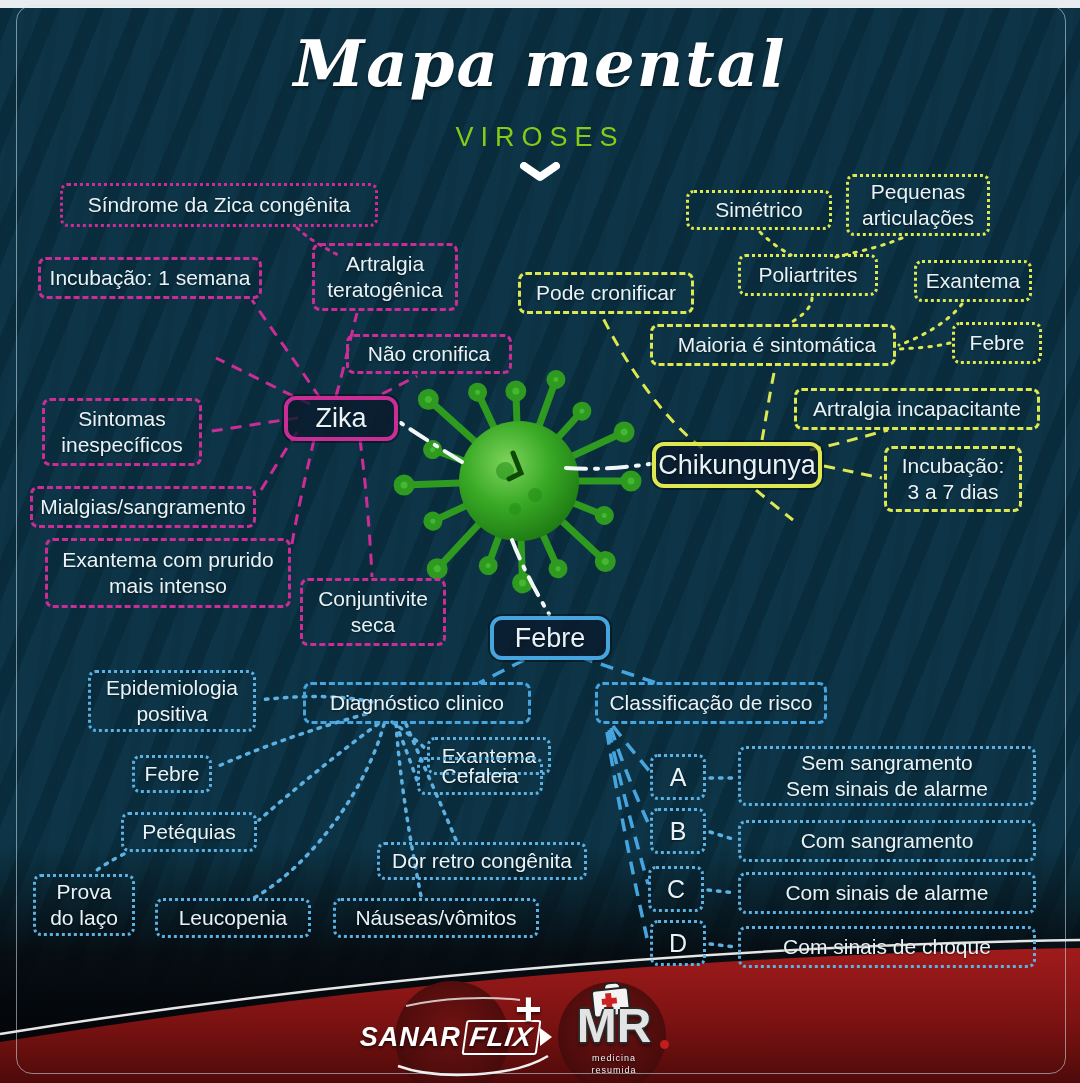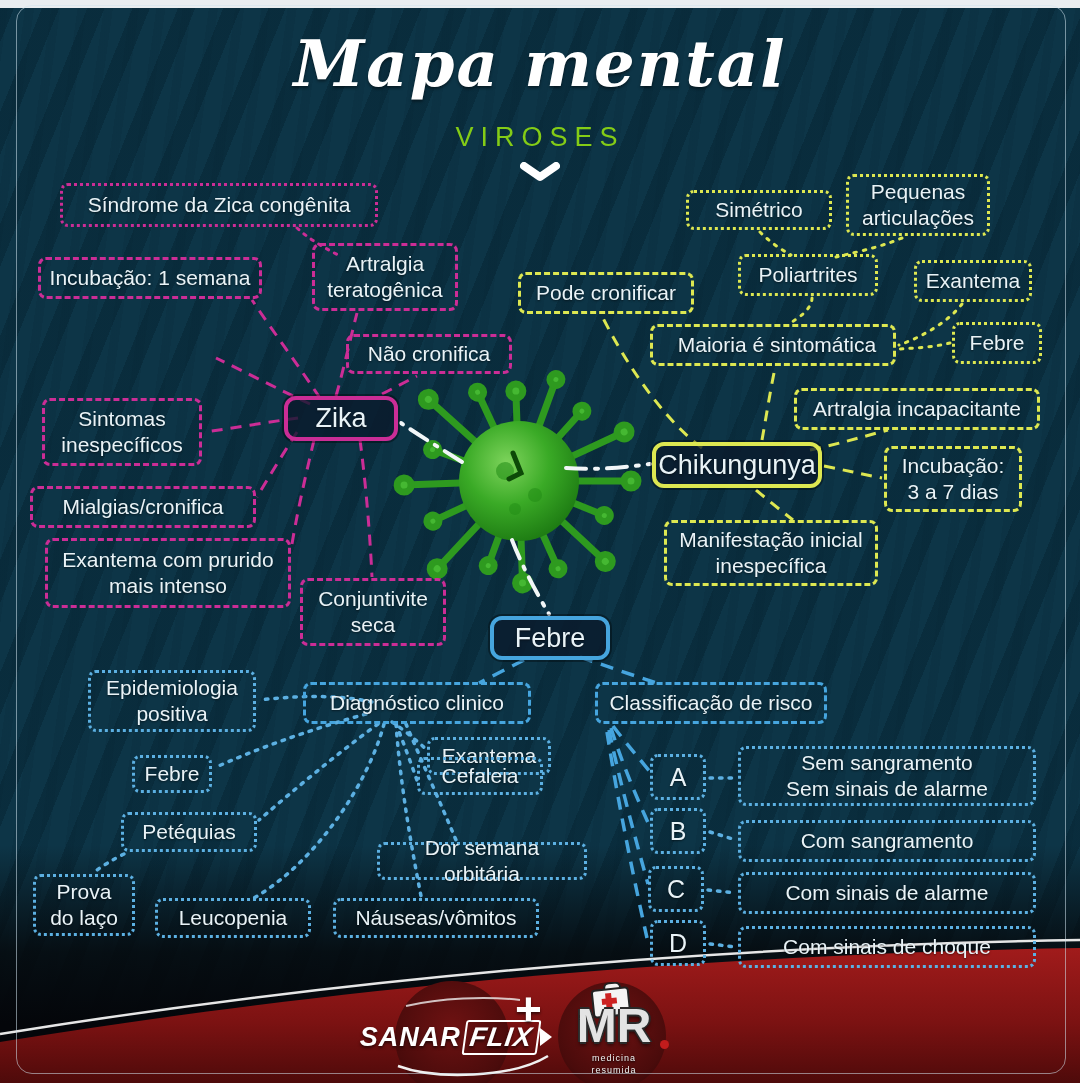--- a/index.html
+++ b/index.html
@@ -244,46 +244,45 @@
         <polyline points="4,4 20,15 36,4" fill="none" stroke="#fff" stroke-width="8" stroke-linecap="round" stroke-linejoin="round"></polyline>
       </svg>
   </div>
 
   <div class="box bd-dot c-pink" style="left:60px;top:183px;width:318px;height:44px;">Síndrome da Zica congênita</div>
   <div class="box bd-dash c-pink" style="left:38px;top:257px;width:224px;height:42px;">Incubação: 1 semana</div>
   <div class="box bd-dash c-pink" style="left:312px;top:243px;width:146px;height:68px;">Artralgia teratogênica</div>
   <div class="box bd-dash c-pink" style="left:346px;top:334px;width:166px;height:40px;">Não cronifica</div>
   <div class="box bd-dash c-pink" style="left:42px;top:398px;width:160px;height:68px;">Sintomas inespecíficos</div>
   <div class="box node c-pink" style="left:284px;top:396px;width:114px;height:45px;">Zika</div>
-  <div class="box bd-dash c-pink" style="left:30px;top:486px;width:226px;height:42px;">Mialgias/cronifica</div>
+  <div class="box bd-dash c-pink" style="left:30px;top:486px;width:226px;height:42px;">Mialgias/sangramento</div>
   <div class="box bd-dash c-pink" style="left:45px;top:538px;width:246px;height:70px;">Exantema com prurido mais intenso</div>
   <div class="box bd-dash c-pink" style="left:300px;top:578px;width:146px;height:68px;">Conjuntivite seca</div>
 
   <div class="box bd-dot c-yellow" style="left:686px;top:190px;width:146px;height:40px;">Simétrico</div>
   <div class="box bd-dot c-yellow" style="left:846px;top:174px;width:144px;height:62px;">Pequenas articulações</div>
   <div class="box bd-dash c-yellow" style="left:518px;top:272px;width:176px;height:42px;">Pode cronificar</div>
   <div class="box bd-dot c-yellow" style="left:738px;top:254px;width:140px;height:42px;">Poliartrites</div>
   <div class="box bd-dot c-yellow" style="left:914px;top:260px;width:118px;height:42px;">Exantema</div>
   <div class="box bd-dash c-yellow" style="left:650px;top:324px;width:246px;height:42px;padding-left:16px;">Maioria é sintomática</div>
   <div class="box bd-dot c-yellow" style="left:952px;top:322px;width:90px;height:42px;">Febre</div>
   <div class="box bd-dash c-yellow" style="left:794px;top:388px;width:246px;height:42px;">Artralgia incapacitante</div>
   <div class="box node c-yellow" style="left:652px;top:442px;width:170px;height:46px;">Chikungunya</div>
   <div class="box bd-dash c-yellow" style="left:884px;top:446px;width:138px;height:66px;">Incubação:
 3 a 7 dias</div>
-  <div class="box bd-dash c-yellow" style="left:664px;top:520px;width:214px;height:66px;">Manifestação inicial inespecífica</div>
 
   <div class="box node c-blue" style="left:490px;top:616px;width:120px;height:44px;">Febre</div>
   <div class="box bd-dash c-blue" style="left:303px;top:682px;width:228px;height:42px;">Diagnóstico clinico</div>
   <div class="box bd-dash c-blue" style="left:595px;top:682px;width:232px;height:42px;">Classificação de risco</div>
   <div class="box bd-dot c-blueL" style="left:88px;top:670px;width:168px;height:62px;">Epidemiologia positiva</div>
   <div class="box bd-dot c-blueL" style="left:132px;top:755px;width:80px;height:38px;">Febre</div>
   <div class="box bd-dot c-blueL" style="left:427px;top:737px;width:124px;height:38px;">Exantema</div>
   <div class="box bd-dot c-blueL" style="left:417px;top:757px;width:126px;height:38px;">Cefaleia</div>
   <div class="box bd-dot c-blueL" style="left:121px;top:812px;width:136px;height:40px;">Petéquias</div>
-  <div class="box bd-dot c-blueL" style="left:377px;top:842px;width:210px;height:38px;">Dor semana orbitária</div>
+  <div class="box bd-dot c-blueL" style="left:377px;top:842px;width:210px;height:38px;">Dor retro congênita</div>
   <div class="box bd-dot c-blueL" style="left:33px;top:874px;width:102px;height:62px;">Prova do laço</div>
   <div class="box bd-dot c-blueL" style="left:155px;top:898px;width:156px;height:40px;">Leucopenia</div>
   <div class="box bd-dot c-blueL" style="left:333px;top:898px;width:206px;height:40px;">Náuseas/vômitos</div>
 
   <div class="box bd-dot c-blueL" style="left:650px;top:754px;width:56px;height:46px;font-size:25px;">A</div>
   <div class="box bd-dot c-blueL" style="left:738px;top:746px;width:298px;height:60px;">Sem sangramento
 Sem sinais de alarme</div>
   <div class="box bd-dot c-blueL" style="left:650px;top:808px;width:56px;height:46px;font-size:25px;">B</div>
   <div class="box bd-dot c-blueL" style="left:738px;top:820px;width:298px;height:42px;">Com sangramento</div>
   <div class="box bd-dot c-blueL" style="left:648px;top:866px;width:56px;height:46px;font-size:25px;">C</div>

